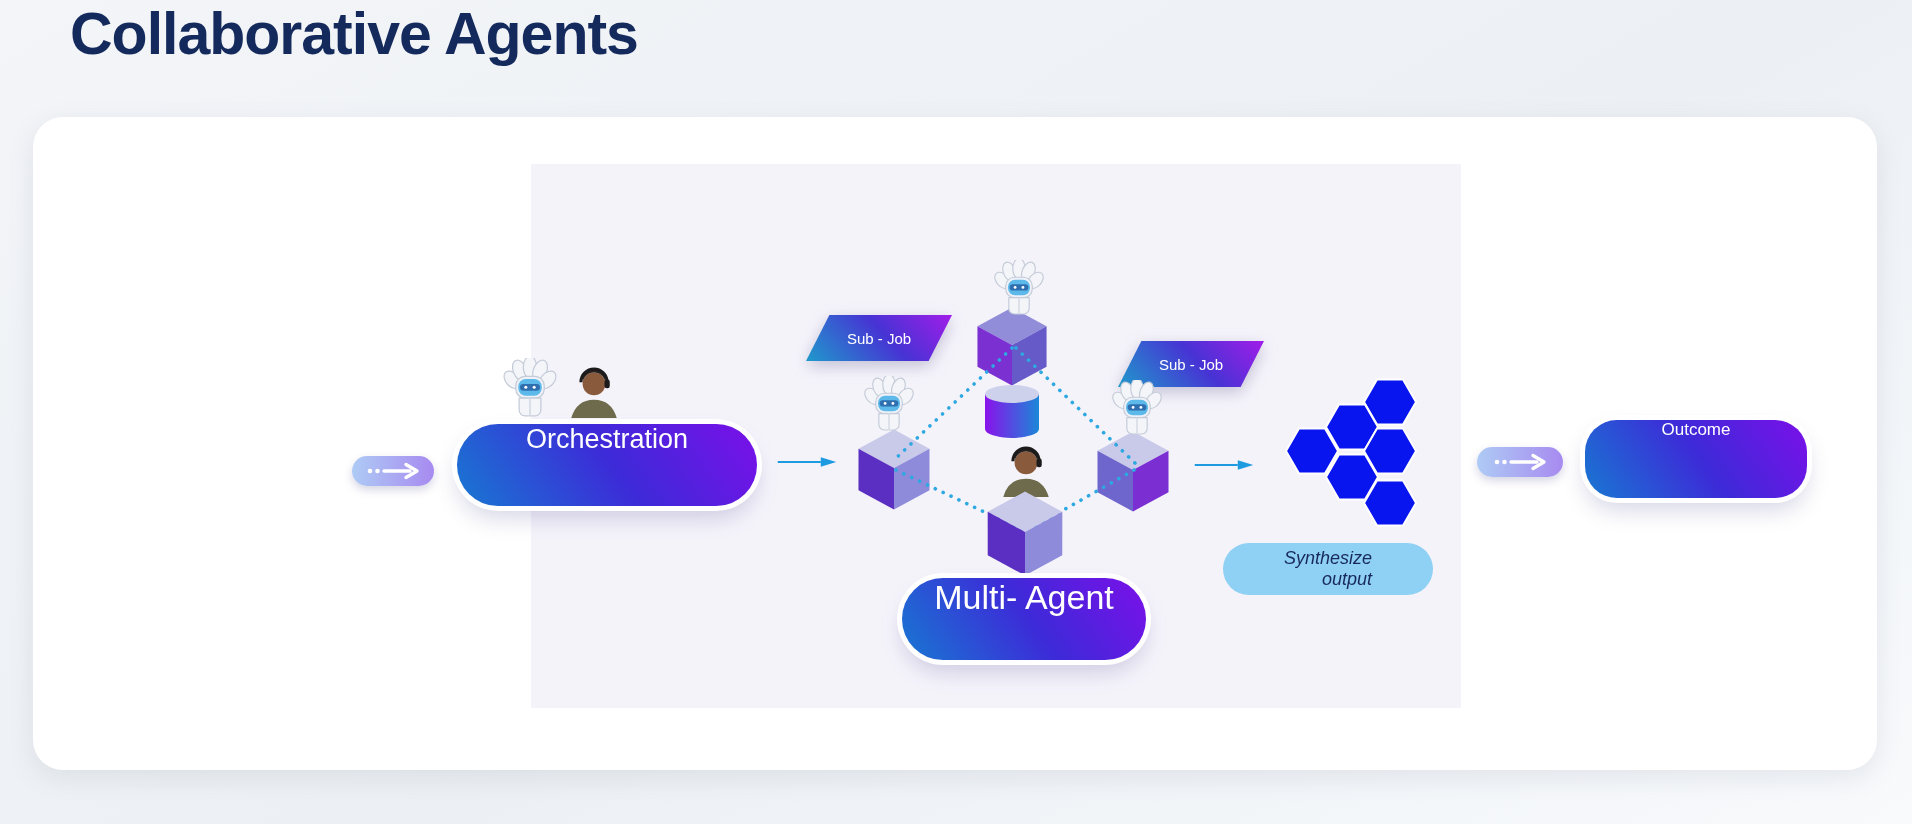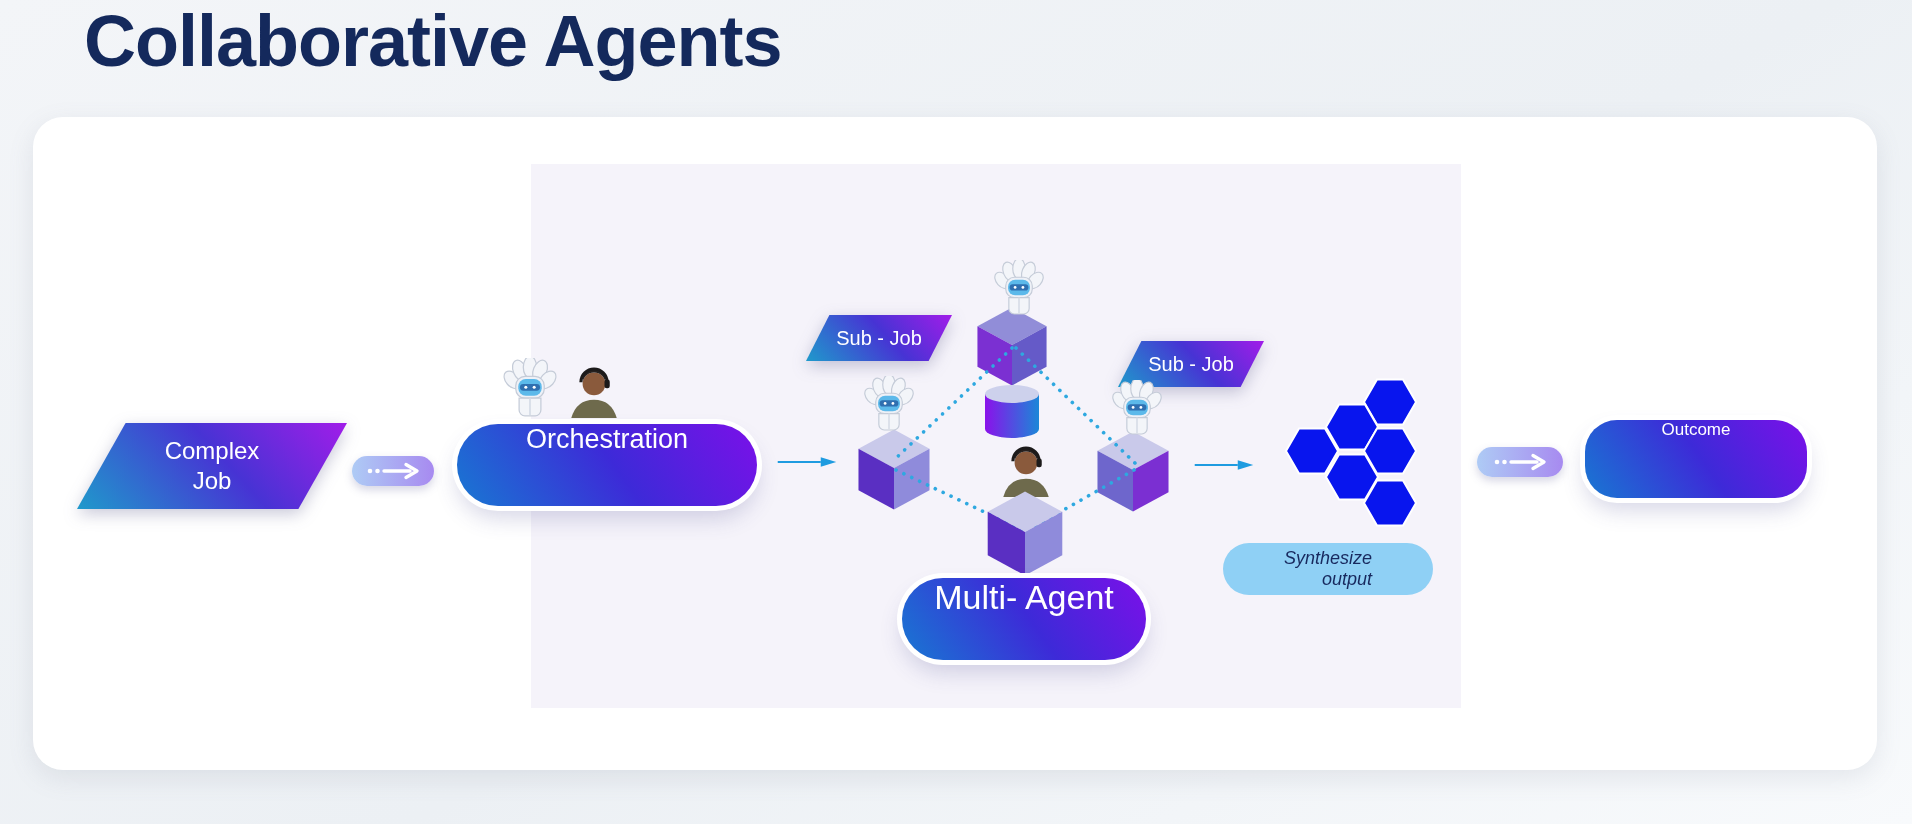--- a/index.html
+++ b/index.html
@@ -5,22 +5,22 @@
   html,body{margin:0;padding:0;}
   body{
     width:1912px;height:824px;
     background:linear-gradient(150deg,#f3f5f8 0%,#ecf0f4 55%,#f8fafc 100%);
     font-family:"Liberation Sans",sans-serif;
     overflow:hidden;
   }
   #stage{position:relative;width:1912px;height:824px;}
 
   .page-title{
-    position:absolute;left:84px;top:0px;
-    font-size:72px;font-weight:700;letter-spacing:-1px;
+    position:absolute;left:70px;top:0px;
+    font-size:59px;font-weight:700;letter-spacing:-1px;
     color:#14295C;
   }
 
   .card{
     position:absolute;left:33px;top:117px;width:1844px;height:653px;
     background:#FFFFFF;border-radius:30px;
     box-shadow:0 8px 26px rgba(110,120,145,.14);
   }
 
   .panel{
@@ -51,21 +51,21 @@
   .icon-abs{position:absolute;}
 
   
   .complex-job-wrap{left:77px;top:423px;}
   .complex-job{position:relative;width:270px;height:86px;font-size:24px;line-height:1.25;
     clip-path:polygon(18% 0,100% 0,82% 100%,0 100%);}
   .arrow-pill-1{left:352px;top:456px;width:82px;height:30px;}
   .orchestration-pill{left:457px;top:424px;width:300px;height:82px;border-radius:42px;font-size:27px;}
   .subjob-left-wrap{left:806px;top:315px;}
   .subjob-right-wrap{left:1118px;top:341px;}
-  .subjob{position:relative;width:146px;height:46px;font-size:20px;
+  .subjob{position:relative;width:146px;height:46px;font-size:15px;
     clip-path:polygon(16% 0,100% 0,84% 100%,0 100%);}
   .multi-agent-pill{left:902px;top:578px;width:244px;height:82px;border-radius:42px;font-size:34px;}
   .synthesize-pill{
     position:absolute;left:1223px;top:543px;width:210px;height:52px;border-radius:26px;
     background:#8FD0F5;color:#18295E;font-style:italic;font-size:18px;line-height:1.18;
     display:flex;flex-direction:column;align-items:center;justify-content:center;text-align:right;
   }
   .arrow-pill-2{left:1477px;top:447px;width:86px;height:30px;}
   .outcome-pill{left:1585px;top:420px;width:222px;height:78px;border-radius:32px;font-size:17px;}
 
@@ -120,28 +120,20 @@
 </svg>
 
 <div id="stage">
 
   <div class="page-title">Collaborative Agents</div>
 
   <div class="card"></div>
 
   <div class="panel z1"></div>
 
-  <div class="para-wrap complex-job-wrap z2">
-    <div class="para complex-job">
-      <div>
-        <div>Complex</div>
-        <div>Job</div>
-      </div>
-    </div>
-  </div>
 
   <div class="arrow-pill arrow-pill-1 z2">
     <svg width="64" height="20" viewBox="0 0 64 20">
         <use href="#sym-dotted-arrow"></use>
       </svg>
   </div>
 
   <svg class="icon-abs z3" style="left:503px;top:358px" width="54" height="62" viewBox="0 0 64 74">
       <use href="#sym-bot"></use>
     </svg>

